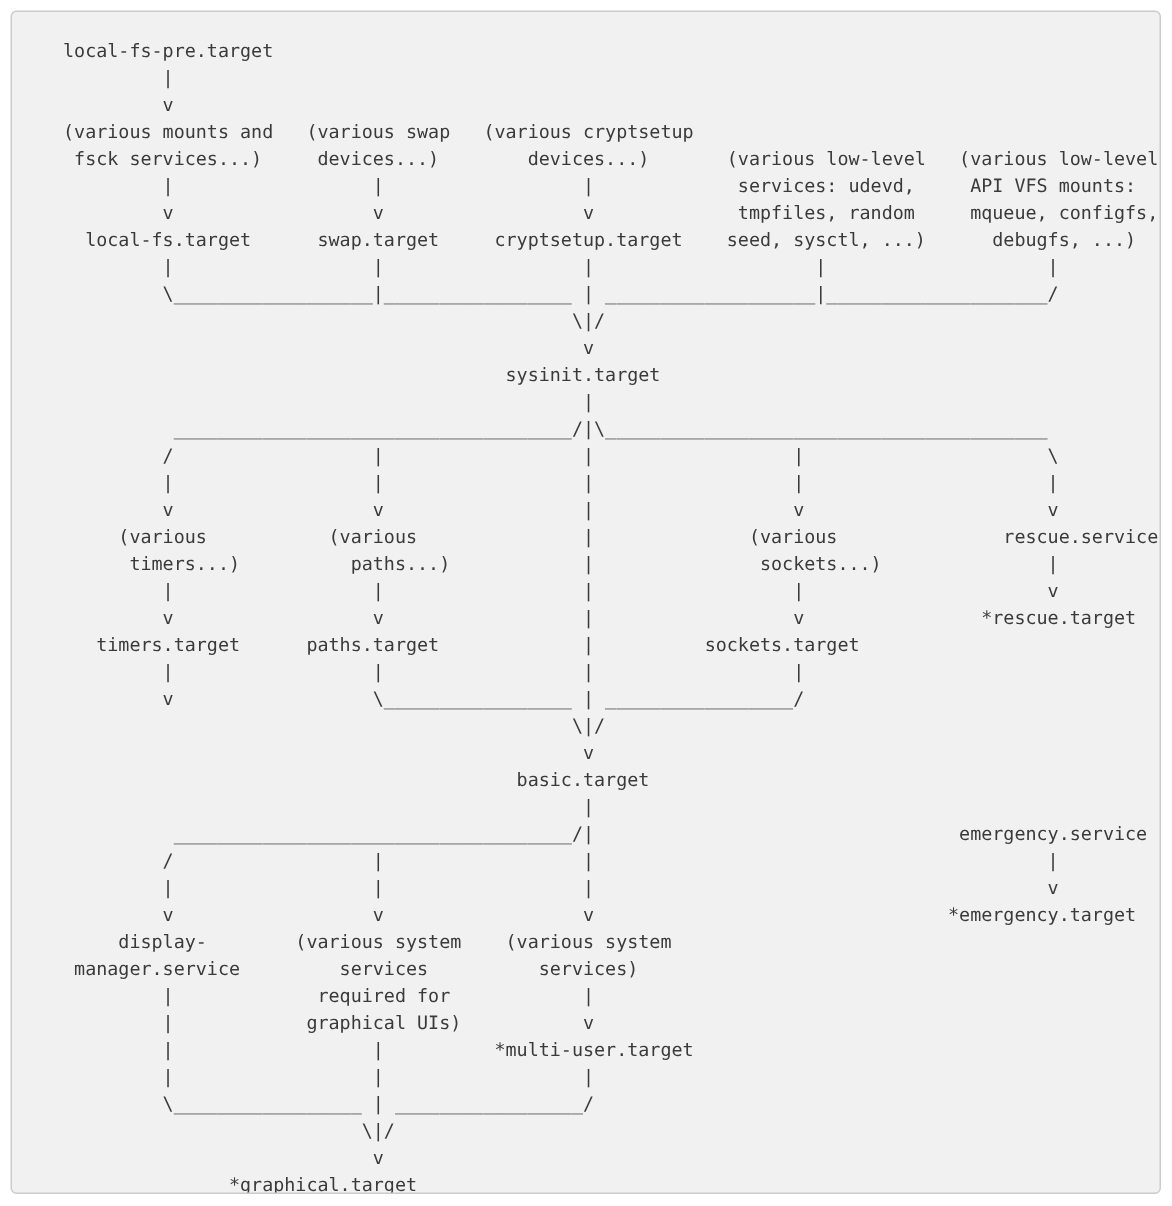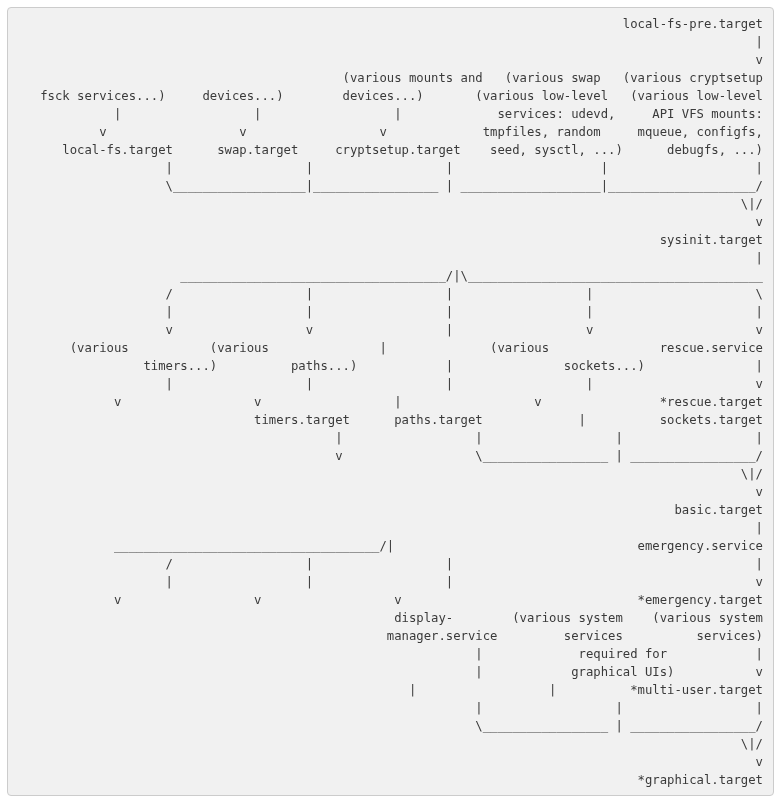--- a/index.html
+++ b/index.html
@@ -16,27 +16,26 @@
     box-sizing:border-box;
     width:767px;
     height:789px;
     background:var(--box-bg);
     border:1px solid var(--box-border);
     border-radius:4px;
     padding:5px 8px 8px 22px;
     overflow:hidden;
   }
   pre.ascii{
-    margin:2px;
+    margin:12px;
     font-family:"DejaVu Sans Mono",monospace;
     font-size:12.25px;
     line-height:18px;
     color:var(--text);
     white-space:pre;
-    text-align:right;
   }
 </style>
 </head>
 <body>
 
 <div class="codebox">
   <pre class="ascii">local-fs-pre.target
          |
          v
 (various mounts and   (various swap   (various cryptsetup

